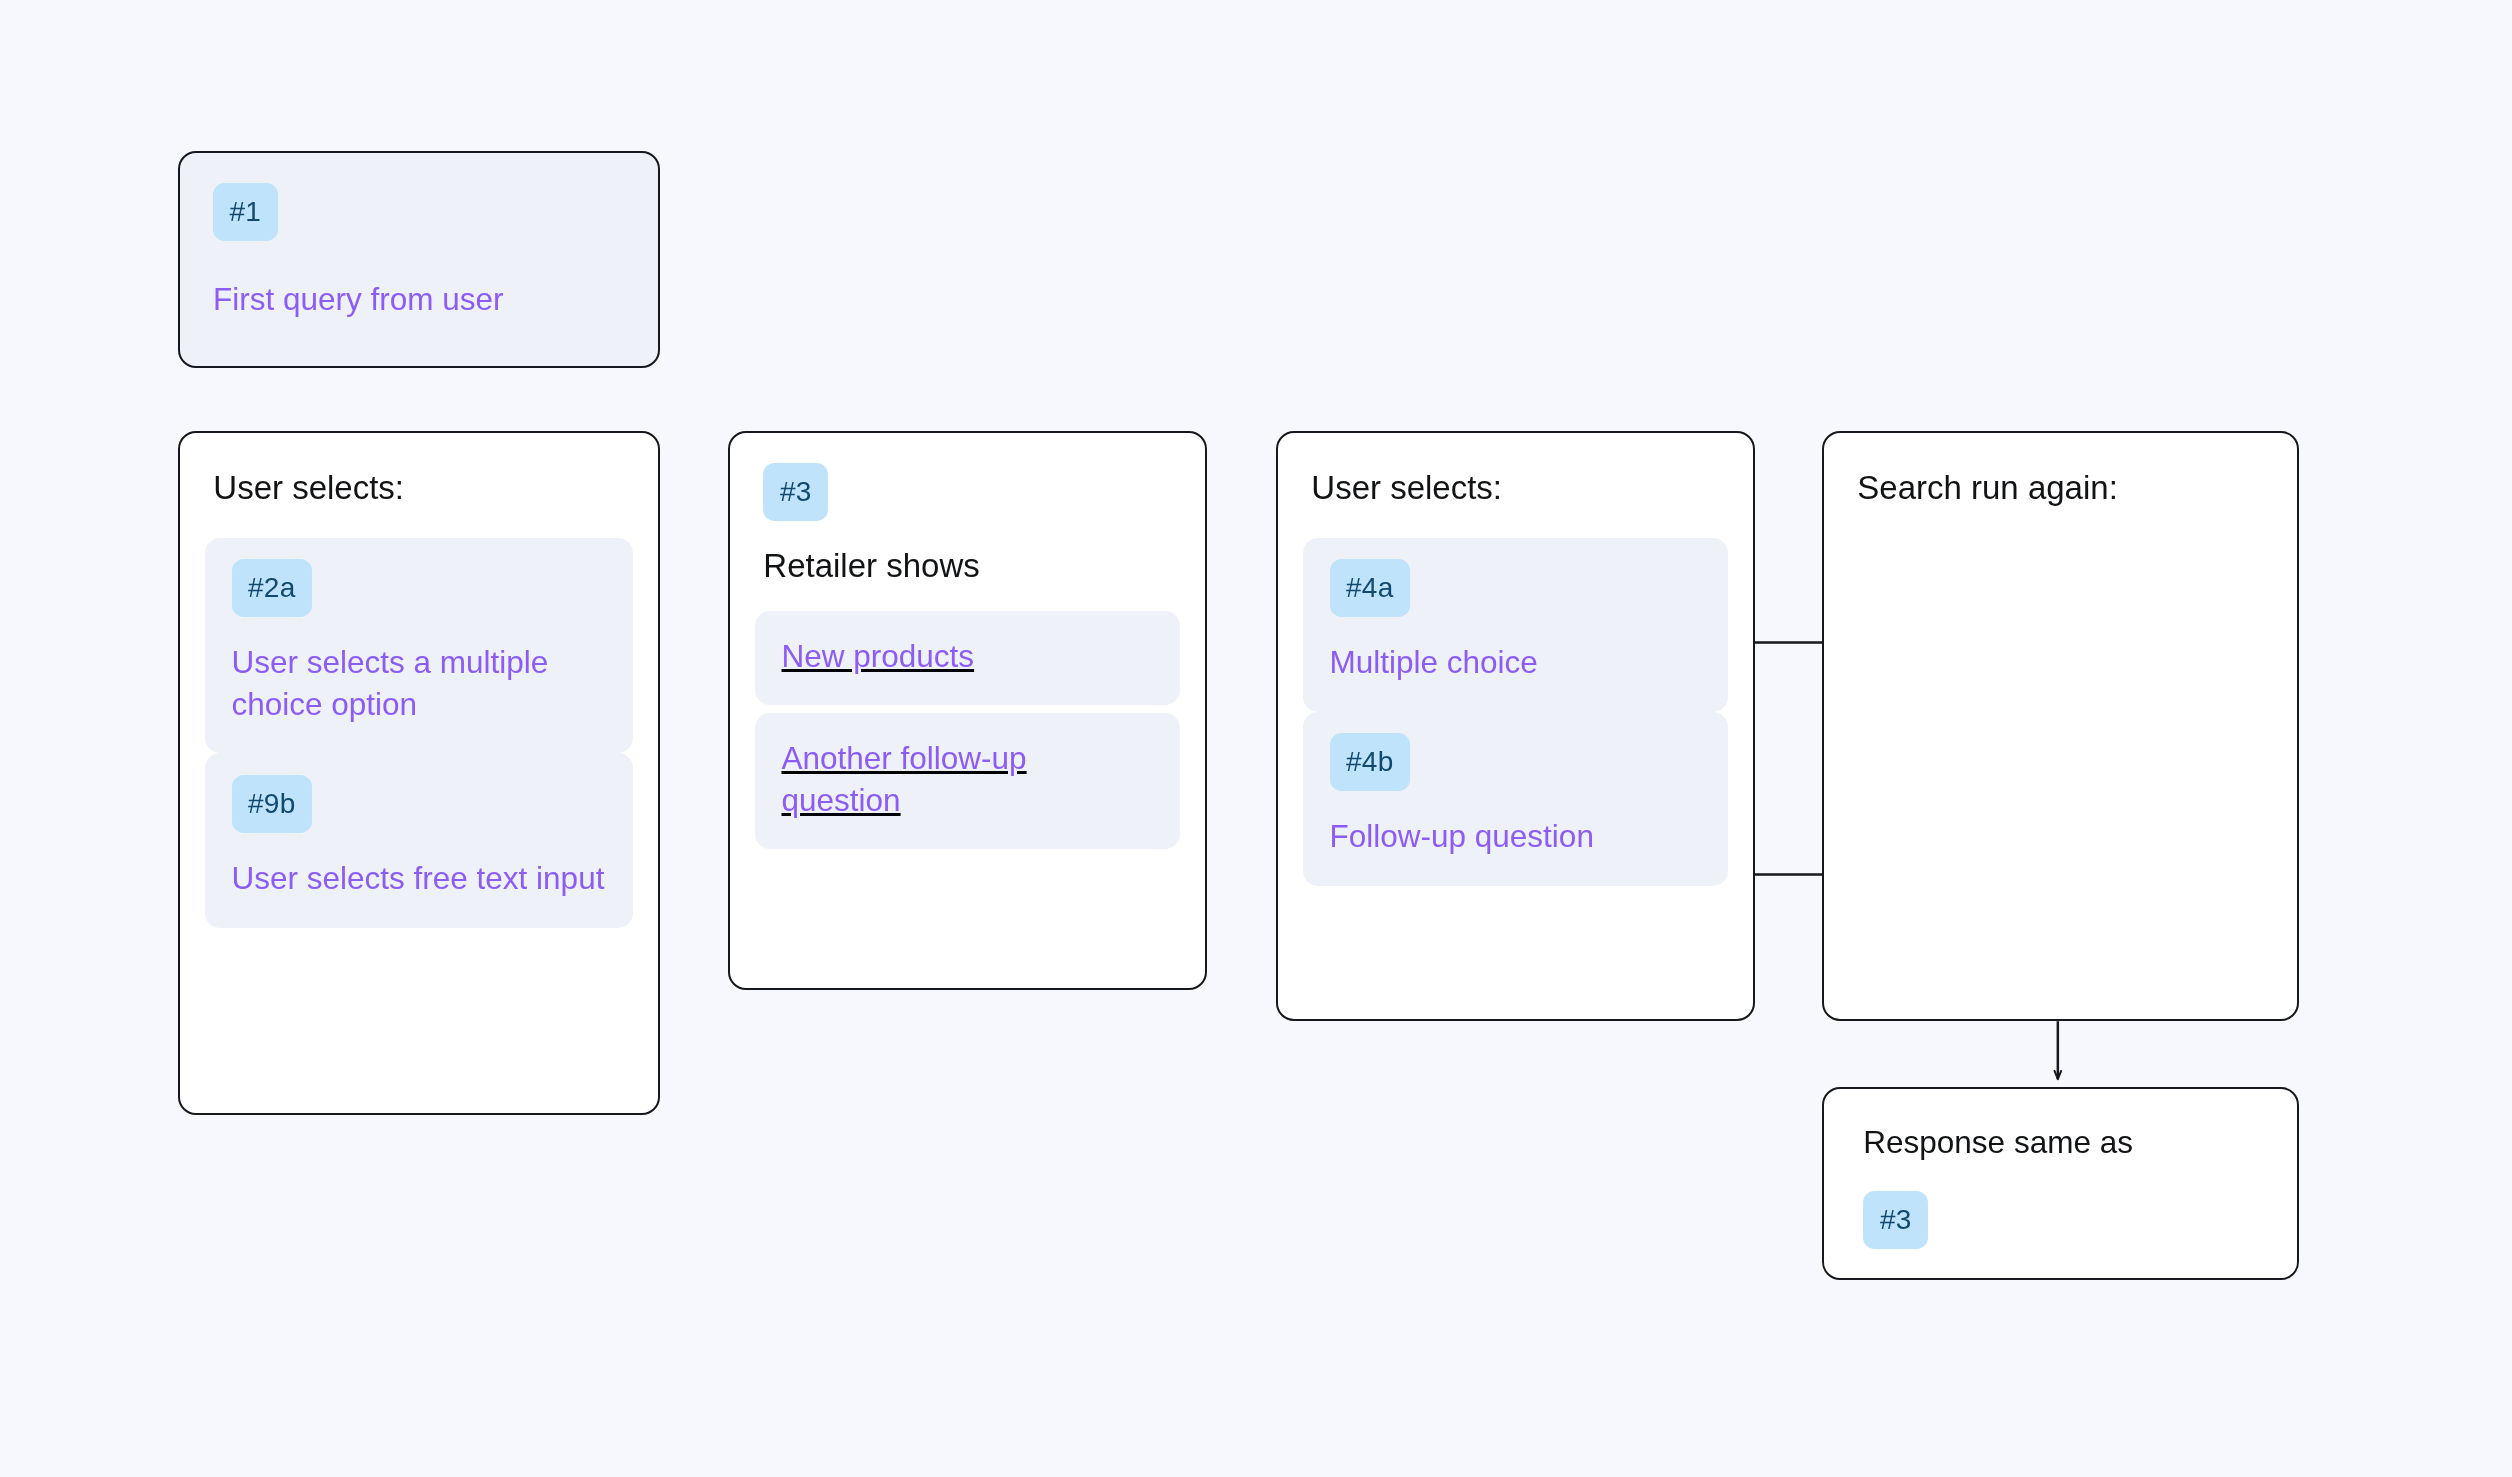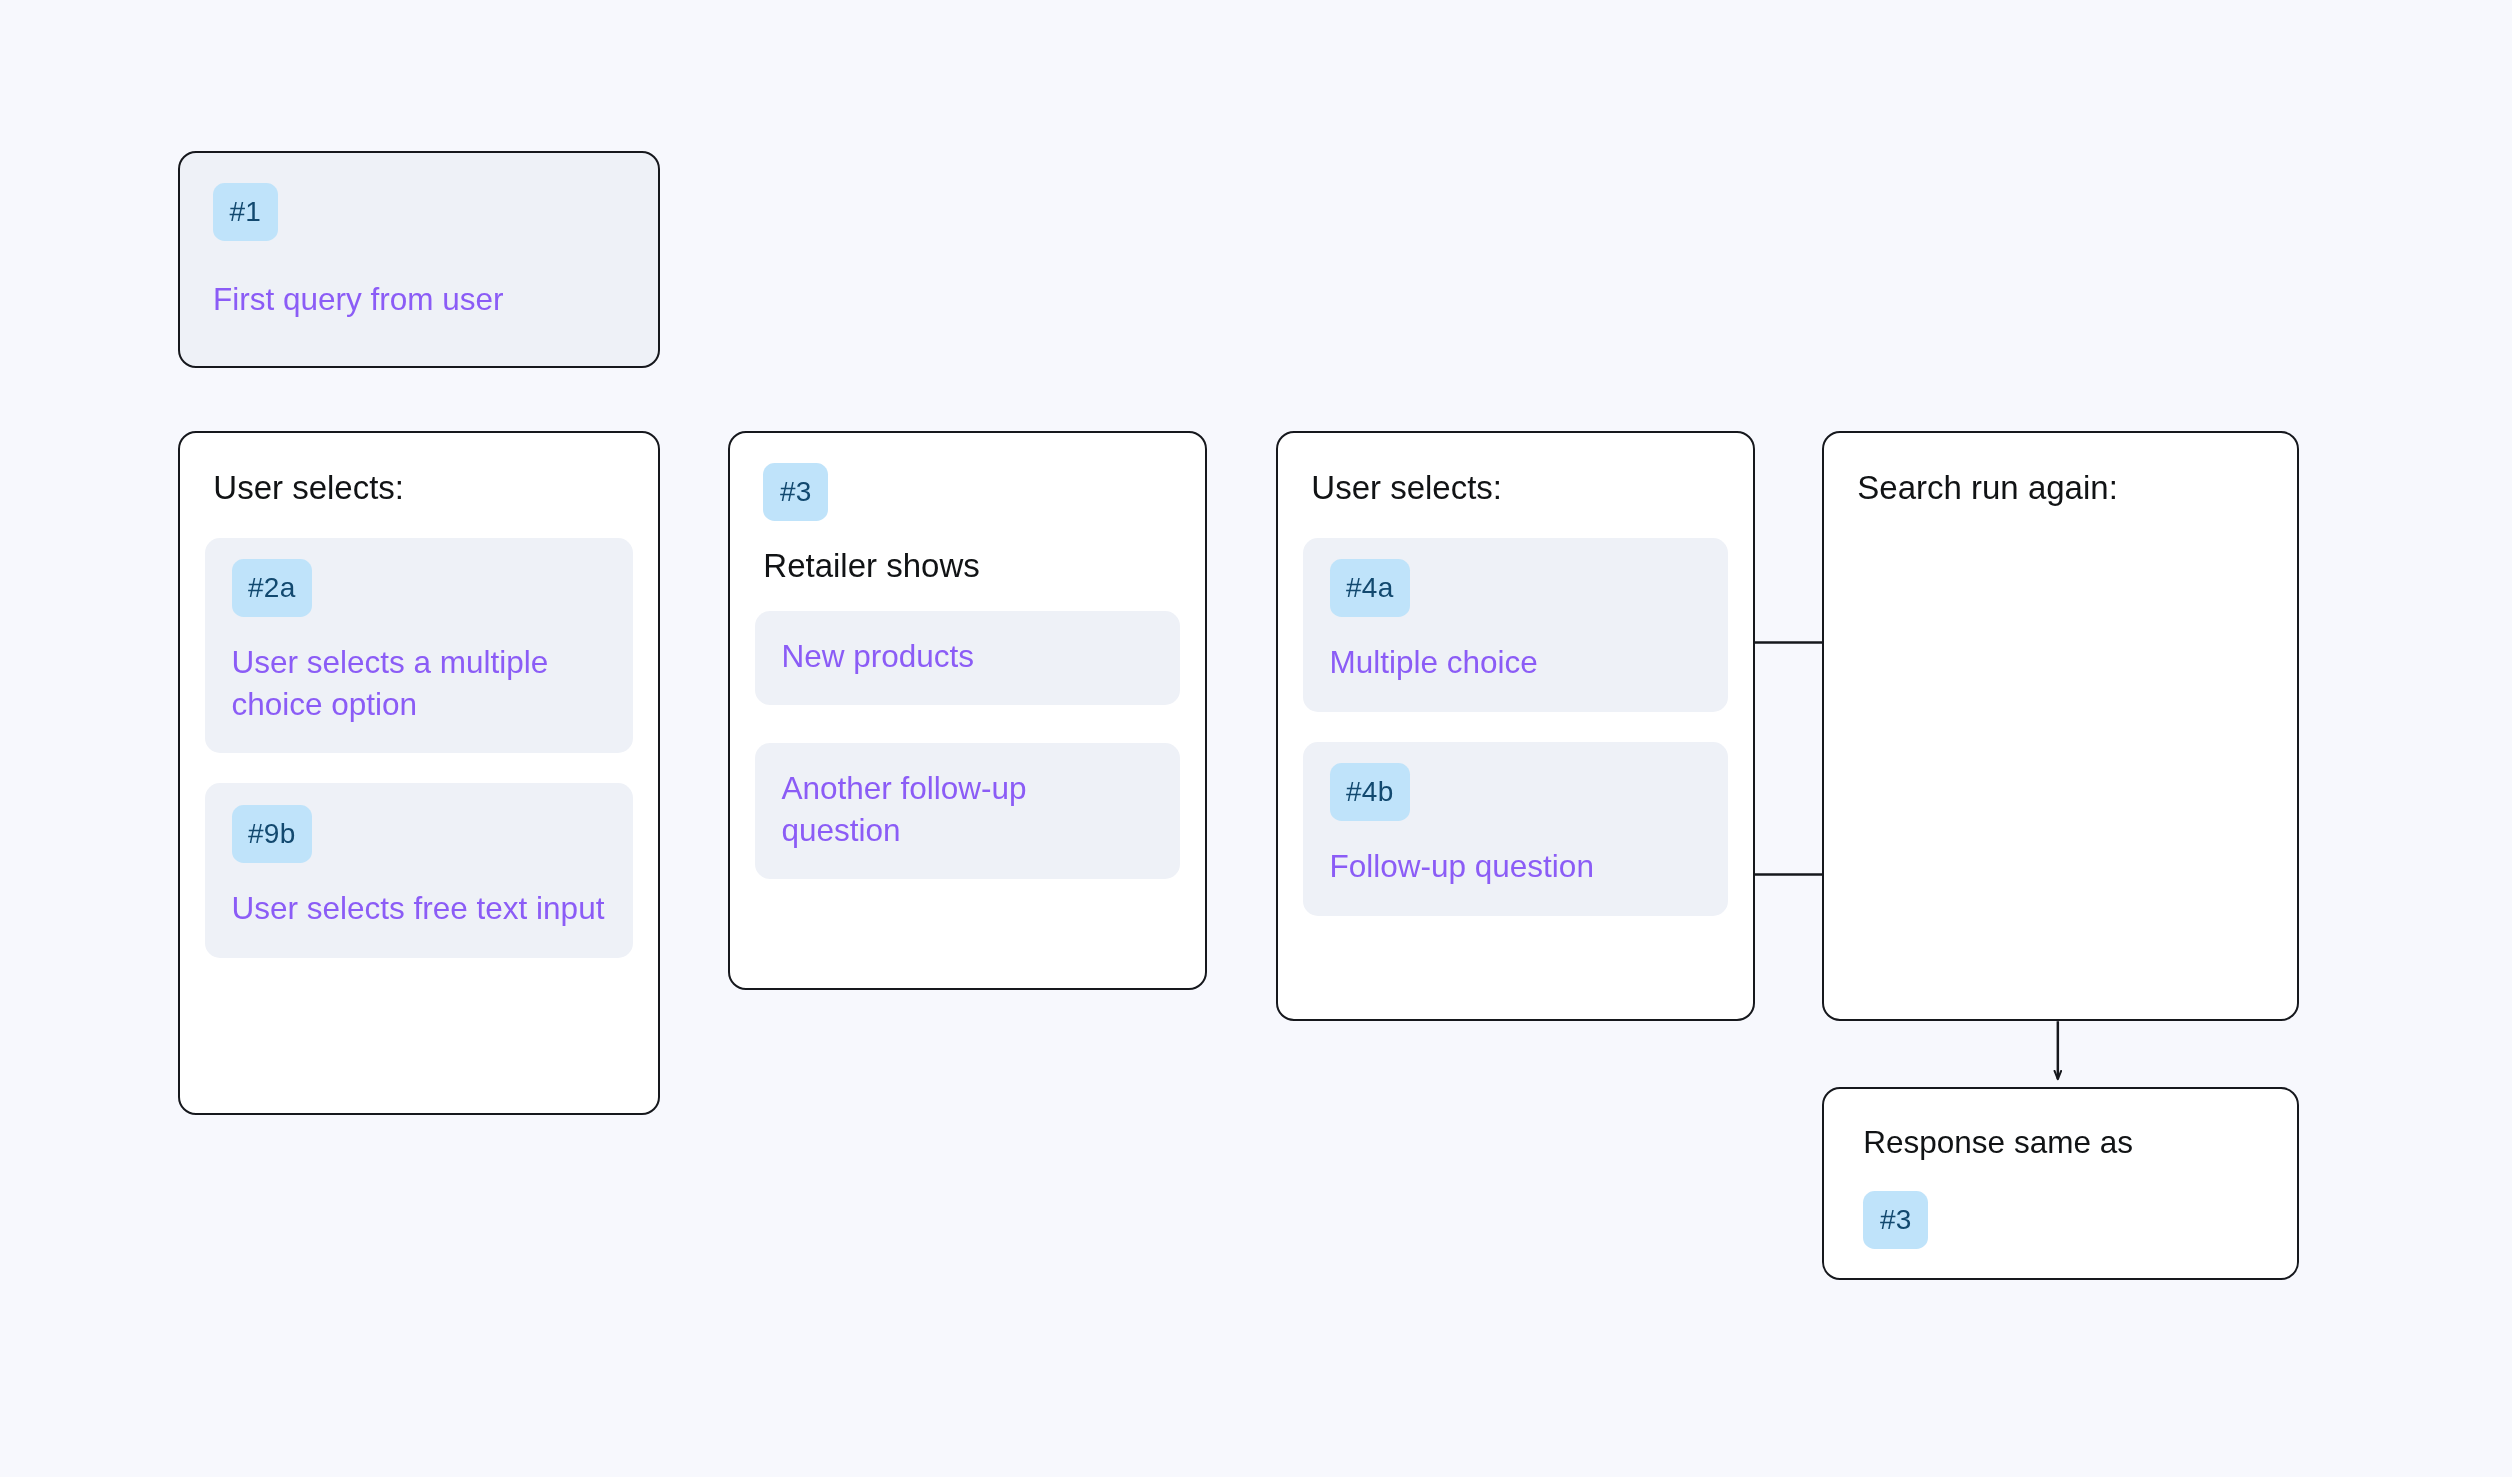--- a/index.html
+++ b/index.html
@@ -117,29 +117,28 @@
     margin: 5px 0 0 8.3px;
     font-size: 33px;
     line-height: 1.2;
     color: #111315;
   }
 
   .subcard-stack {
     margin-top: 30px;
     display: flex;
     flex-direction: column;
-    gap: 30px;
   }
   .subcard .badge { margin-bottom: 25px; }
   .subcard .body-text { margin: 0; }
 
   
   #card-retailer-shows .badge { margin-left: 8.3px; }
   #card-retailer-shows .col-heading { margin-top: 25px; }
-  #card-retailer-shows .subcard-stack { margin-top: 25px; gap: 38px; }
+  #card-retailer-shows .subcard-stack { margin-top: 25px; gap: 8px; text-decoration: underline; }
   #card-retailer-shows .subcard { padding: 25px 26.5px 28px 26.5px; }
 
   
   #card-response-same .card-title { margin: 3.3px 0 0 3.3px; }
   #card-response-same .badge { margin: 28px 0 0 3.3px; }
 
   
   .arrow-layer {
     position: absolute;
     inset: 0;

